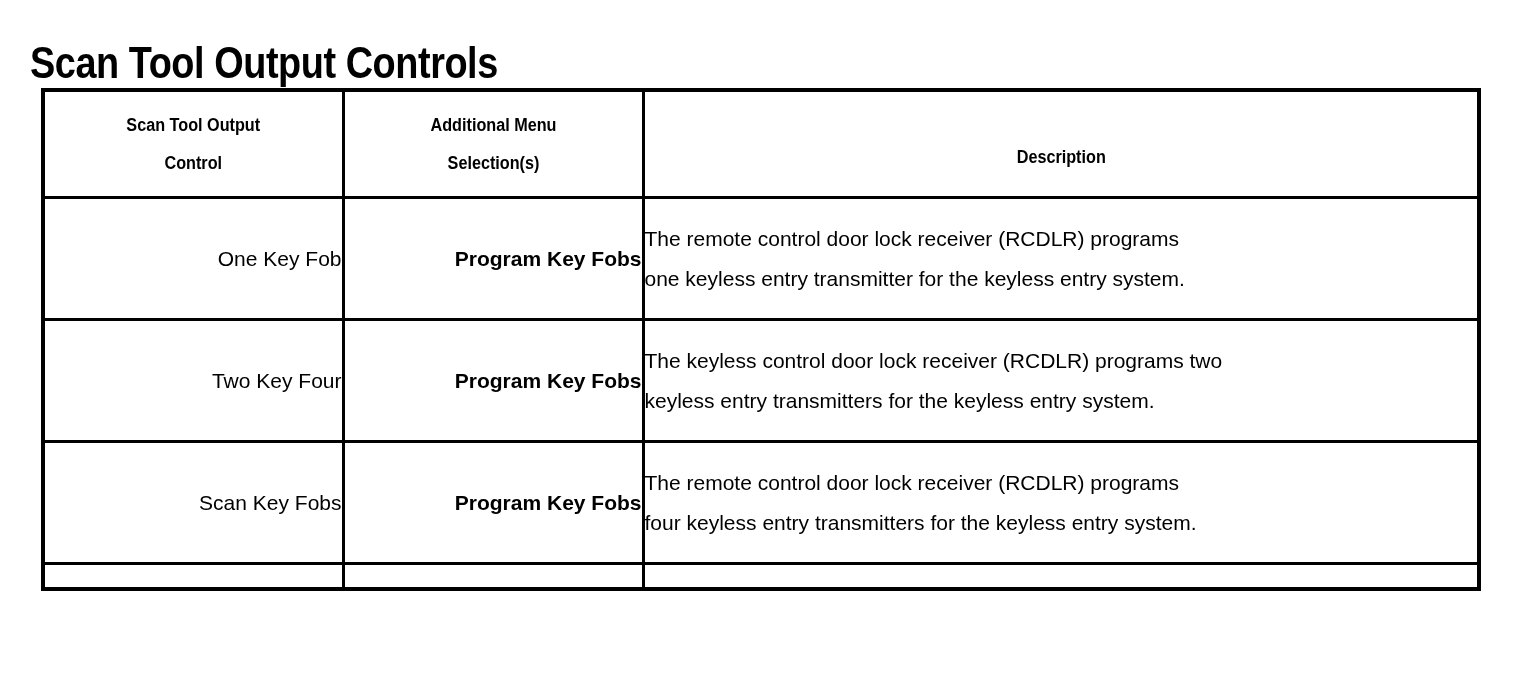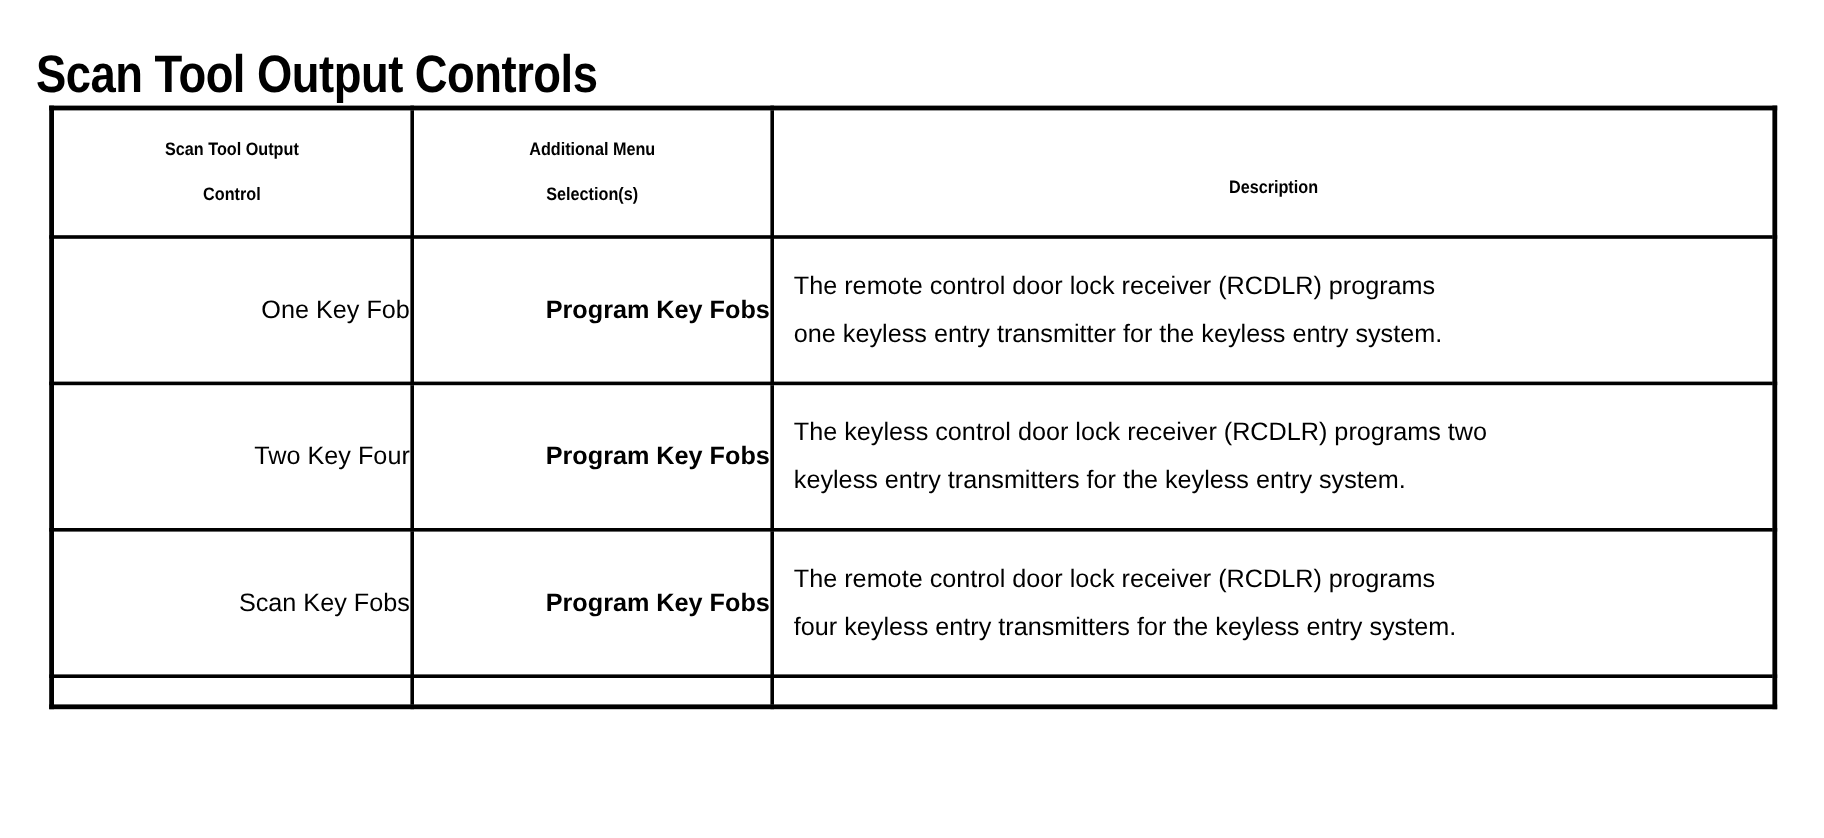--- a/index.html
+++ b/index.html
@@ -59,21 +59,21 @@
     border: 3px solid #000000;
     padding: 0;
     vertical-align: middle;
   }
 
   th.head-cell {
     height: 104px;
     text-align: center;
     font-family: "Liberation Sans Narrow", "Liberation Sans", sans-serif;
     font-weight: bold;
-    font-size: 15px;
+    font-size: 18px;
     line-height: 38px;
     padding: 4px 10px;
   }
   th.head-cell .head-inner {
     display: block;
     transform: scaleX(0.9);
   }
   th.head-desc {
     vertical-align: middle;
   }
@@ -98,21 +98,20 @@
   }
   td.col-desc {
     padding-left: 16px;
     padding-right: 10px;
     text-align: left;
     vertical-align: middle;
   }
   td.col-desc .desc-line {
     display: block;
     white-space: nowrap;
-    margin-left: 17px;
   }
 
   tr.partial-row td {
     height: 22px;
     border-bottom: none;
   }
 </style>
 </head>
 <body>
 

